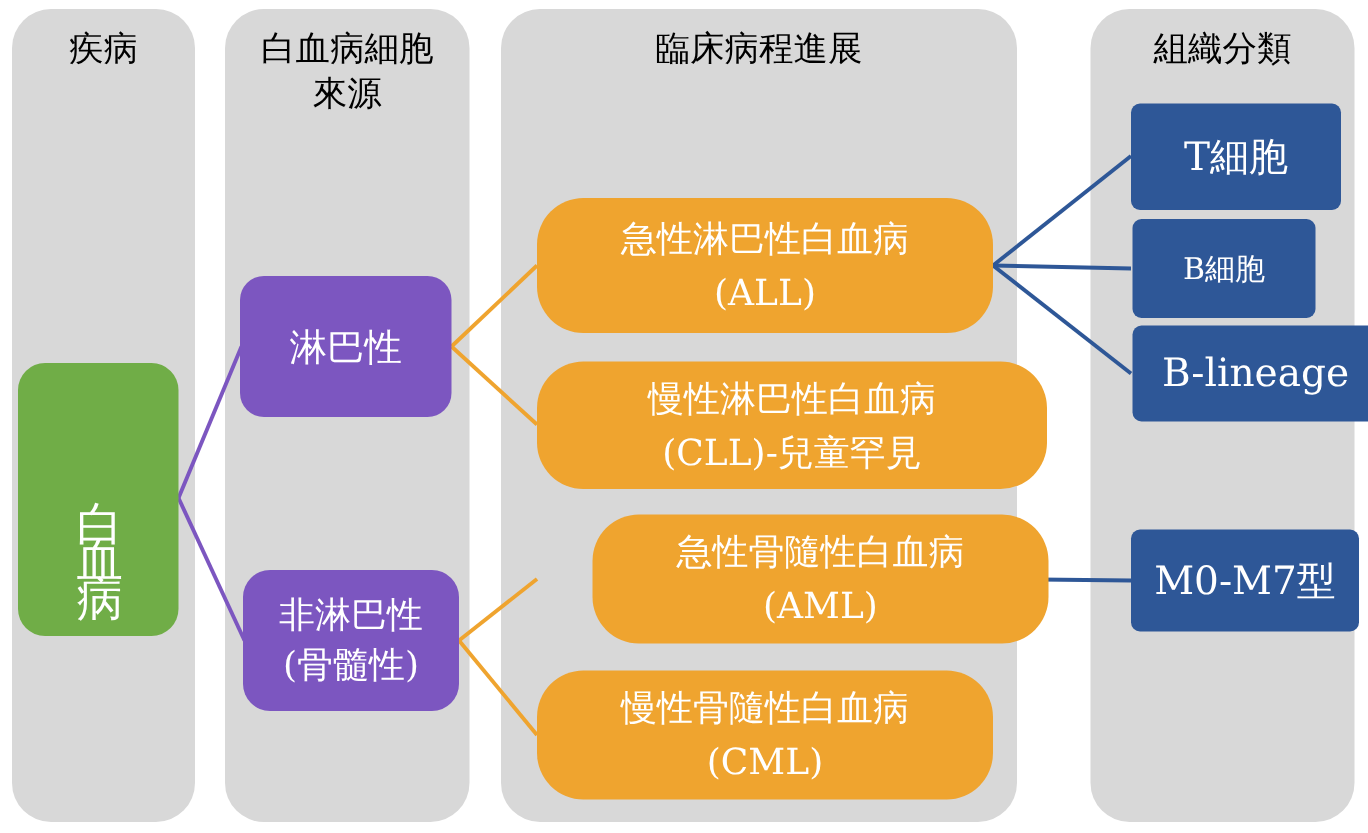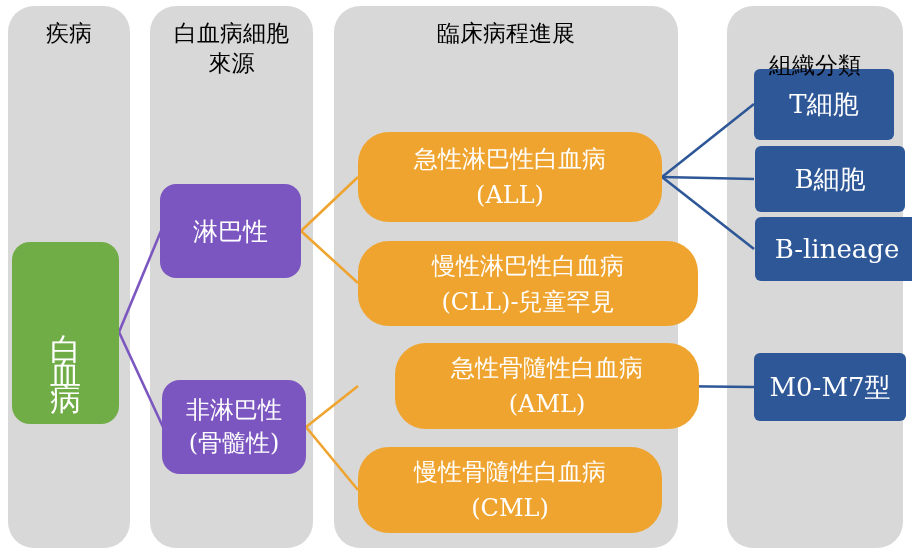--- a/index.html
+++ b/index.html
@@ -64,21 +64,21 @@
 
   .n-leukemia     { left: 12px;  top: 242px; width: 107px; height: 182px; }
   .n-lymphoid     { left: 160px; top: 184px; width: 141px; height: 94px;  font-size: 25px; }
   .n-non-lymphoid { left: 162px; top: 380px; width: 144px; height: 94px;  font-size: 24px; line-height: 33px; border-radius: 18px; }
   .n-all          { left: 358px; top: 132px; width: 304px; height: 90px; }
   .n-cll          { left: 358px; top: 241px; width: 340px; height: 85px; }
   .n-aml          { left: 358px; top: 343px; width: 304px; height: 86px; margin-left: 37px; }
   .n-cml          { left: 358px; top: 447px; width: 304px; height: 86px; }
   .node-orange    { font-size: 24px; line-height: 36px; }
   .n-tcell        { left: 754px; top: 69px;  width: 140px; height: 71px; font-size: 26px; }
-  .n-bcell        { left: 755px; top: 146px; width: 150px; height: 66px; font-size: 26px; }
+  .n-bcell        { left: 755px; top: 146px; width: 122px; height: 66px; font-size: 20px; }
   .n-blineage     { left: 755px; top: 217px; width: 164px; height: 64px; font-size: 26px; }
   .n-m0m7         { left: 754px; top: 353px; width: 152px; height: 68px; font-size: 26px; }
 
   .vertical-label {
     writing-mode: vertical-rl;
     text-orientation: upright;
     font-size: 31px;
     letter-spacing: 24px;
     padding-top: 26px;  
     line-height: 1;
@@ -96,21 +96,21 @@
 
   <div class="col-header" style="left:8px; width:122px;">疾病</div>
 
   <div class="col-header" style="left:150px; width:163px;">
     <span>白血病細胞</span><br>
     <span>來源</span>
   </div>
 
   <div class="col-header" style="left:334px; width:344px;">臨床病程進展</div>
 
-  <div class="col-header" style="left:727px; width:176px;margin-top:32px;">組織分類</div>
+  <div class="col-header" style="left:727px; width:176px;">組織分類</div>
 
   <svg class="edges-svg" id="edges-svg" viewBox="0 0 912 555" xmlns="http://www.w3.org/2000/svg">
       <line x1="119" y1="332" x2="161" y2="231" stroke="#7c56c0" stroke-width="2.6"></line>
       <line x1="119" y1="332" x2="163" y2="427" stroke="#7c56c0" stroke-width="2.6"></line>
       <line x1="301" y1="231" x2="358" y2="177" stroke="#efa42f" stroke-width="2.6"></line>
       <line x1="301" y1="231" x2="358" y2="283" stroke="#efa42f" stroke-width="2.6"></line>
       <line x1="306" y1="427" x2="358" y2="386" stroke="#efa42f" stroke-width="2.6"></line>
       <line x1="306" y1="427" x2="358" y2="490" stroke="#efa42f" stroke-width="2.6"></line>
       <line x1="662" y1="177" x2="754" y2="104" stroke="#2e5797" stroke-width="2.6"></line>
       <line x1="662" y1="177" x2="754" y2="179" stroke="#2e5797" stroke-width="2.6"></line>

